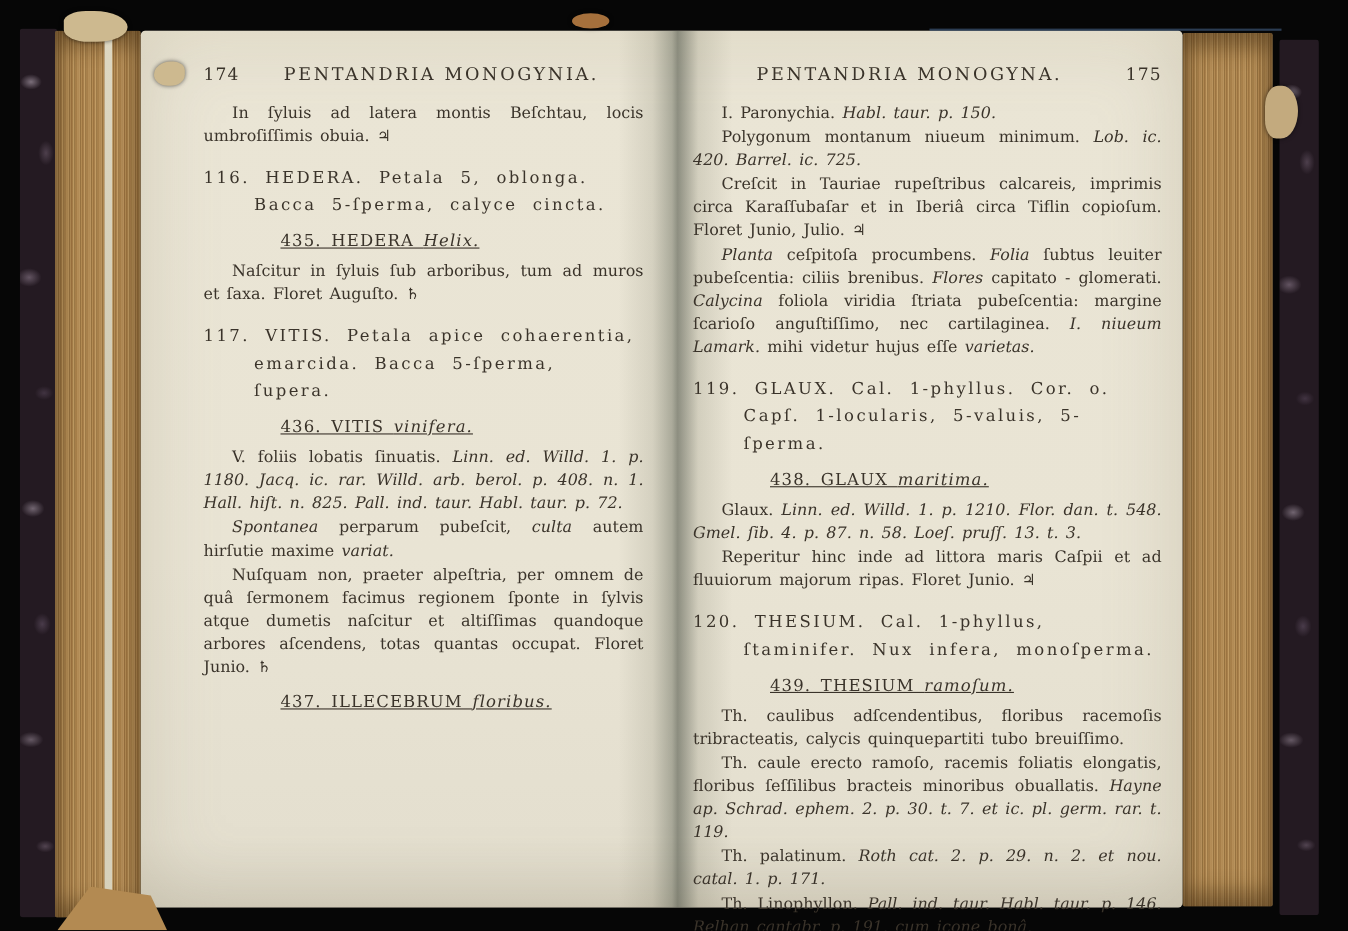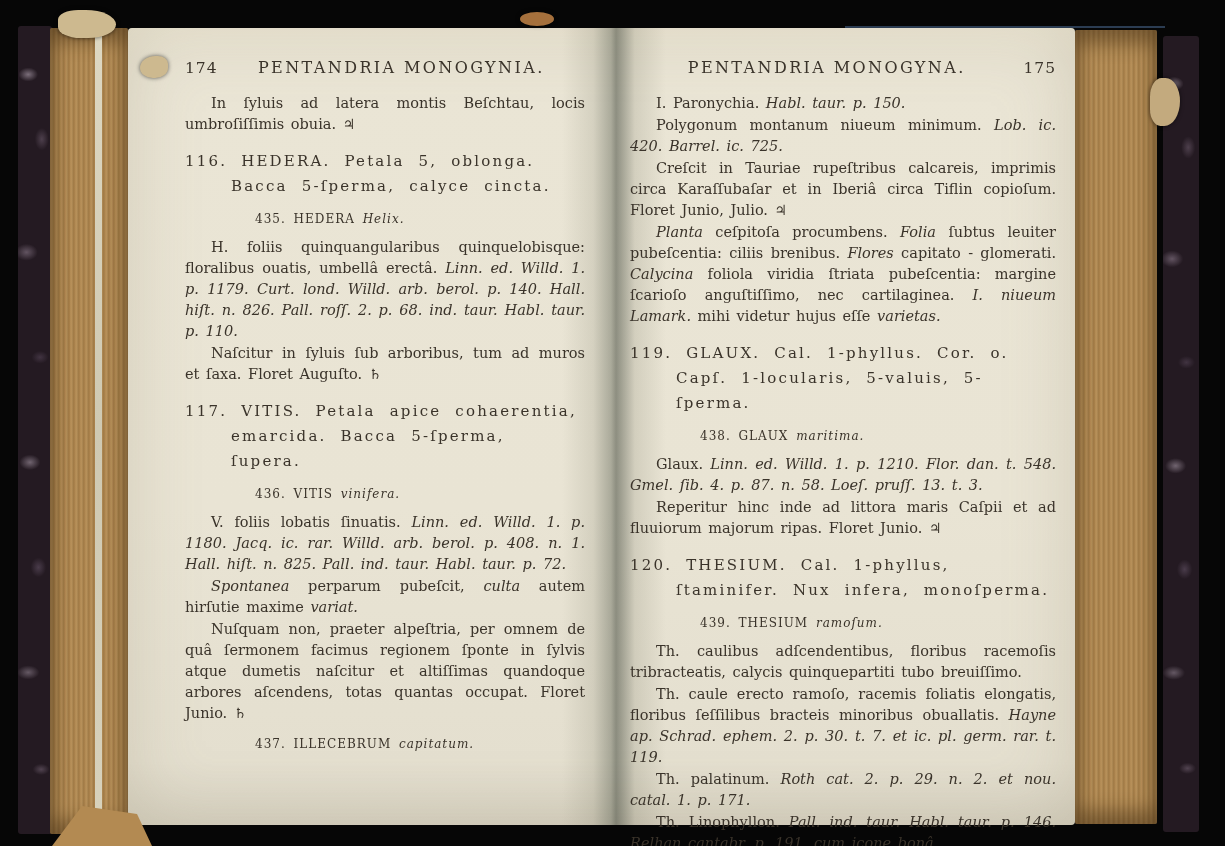--- a/index.html
+++ b/index.html
@@ -56,22 +56,23 @@
   .para{margin:0;}
   .p-body{
     text-align:justify;text-indent:26px;
     font-size:14.5px;line-height:21px;word-spacing:2px;margin:1px 0;
   }
   .p-genus{
     font-size:15px;line-height:25px;letter-spacing:2.2px;word-spacing:7px;
     padding-left:46px;text-indent:-46px;margin:14px 0 6px 0;
   }
   .p-species{
-    font-size:12px;line-height:22px;letter-spacing:1px;word-spacing:3px;
+    font-size:15px;line-height:22px;letter-spacing:1px;word-spacing:3px;
     margin:9px 0 7px 70px;
+    text-decoration:underline;
   }
   .it{font-style:italic;}
   .sym{font-family:"DejaVu Sans",sans-serif;font-size:14px;}
 </style>
 </head>
 <body>
 
 <div class="abs cover" style="left:18px;top:26px;width:34px;height:808px;"></div>
 <div class="abs cover" style="left:1163px;top:36px;width:36px;height:796px;"></div>
 
@@ -91,28 +92,27 @@
 
 <div class="col col-left">
   <div class="pagehead">
     <span class="pgnum">174</span>
     <span class="headtitle">PENTANDRIA MONOGYNIA.</span>
   </div>
   <div id="left-paragraphs">
       <p class="para p-body"><span>In ſyluis ad latera montis Beſchtau, locis umbroſiſſimis obuia.  </span><span class="sym">♃</span></p>
       <p class="para p-genus"><span>116.  HEDERA.  Petala 5, oblonga.  Bacca 5-ſperma, calyce cincta.</span></p>
       <p class="para p-species"><span>435.  HEDERA </span><span class="it">Helix.</span></p>
-      <p class="para p-body"><span>H. foliis quinquangularibus quinquelobisque: floralibus ouatis, umbellâ erectâ.  </span><span class="it">Linn. ed. Willd. 1. p. 1179.  Curt. lond. Willd. arb. berol. p. 140.  Hall. hiſt. n. 826.  Pall. roſſ. 2. p. 68. ind. taur.  Habl. taur. p. 110.</span></p>
       <p class="para p-body"><span>Naſcitur in ſyluis ſub arboribus, tum ad muros et ſaxa. Floret Auguſto.  </span><span class="sym">♄</span></p>
       <p class="para p-genus"><span>117.  VITIS.  Petala apice cohaerentia, emarcida. Bacca 5-ſperma, ſupera.</span></p>
       <p class="para p-species"><span>436.  VITIS </span><span class="it">vinifera.</span></p>
       <p class="para p-body"><span>V. foliis lobatis ſinuatis.  </span><span class="it">Linn. ed. Willd. 1. p. 1180. Jacq. ic. rar.  Willd. arb. berol. p. 408. n. 1.  Hall. hiſt. n. 825. Pall. ind. taur.  Habl. taur. p. 72.</span></p>
       <p class="para p-body"><span class="it">Spontanea</span><span> perparum pubeſcit, </span><span class="it">culta</span><span> autem hirſutie maxime </span><span class="it">variat.</span></p>
       <p class="para p-body"><span>Nuſquam non, praeter alpeſtria, per omnem de quâ ſermonem facimus regionem ſponte in ſylvis atque dumetis naſcitur et altiſſimas quandoque arbores aſcendens, totas quantas occupat.  Floret Junio.  </span><span class="sym">♄</span></p>
-      <p class="para p-species"><span>437.  ILLECEBRUM </span><span class="it">capitatum.</span></p>
+      <p class="para p-species"><span>437.  ILLECEBRUM </span><span class="it">floribus.</span></p>
     </div>
 </div>
 
 <div class="col col-right">
   <div class="pagehead">
     <span class="headtitle">PENTANDRIA MONOGYNA.</span>
     <span class="pgnum">175</span>
   </div>
   <div id="right-paragraphs">
       <p class="para p-body"><span>I. Paronychia.  </span><span class="it">Habl. taur. p. 150.</span></p>

